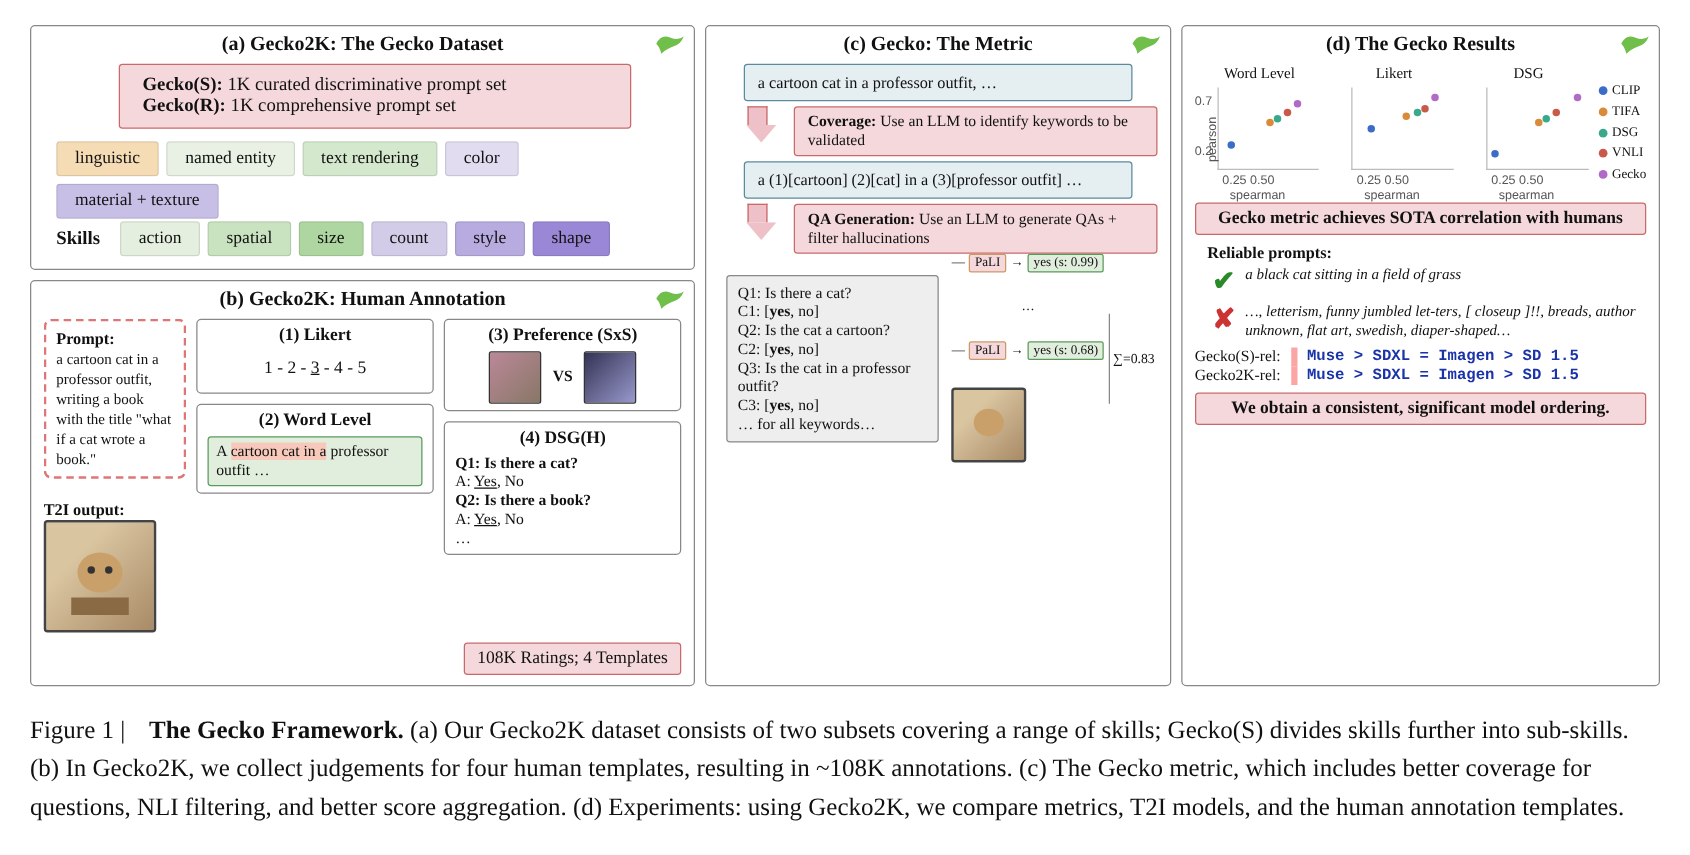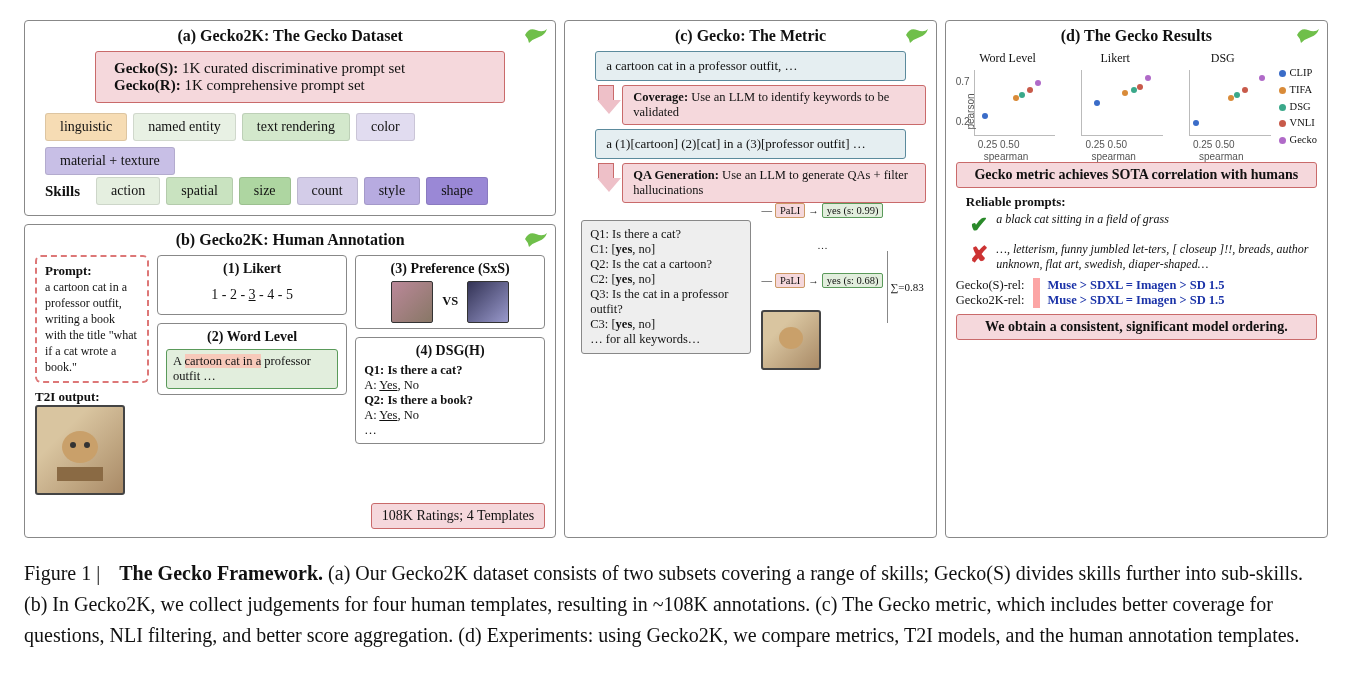--- a/index.html
+++ b/index.html
@@ -69,21 +69,21 @@
     font-family: Georgia, serif;
   }
   .col-left { display: flex; flex-direction: column; gap: 8px; }
   .panel-b-body { display: grid; grid-template-columns: 0.6fr 1fr 1fr; gap: 8px; font-size: 13px; }
   .prompt-box {
     border: 2px dashed #d77;
     border-radius: 6px;
     padding: 6px 8px;
     font-family: Georgia, serif;
   }
-  .t2i-box { margin-top: 6px; }
+  .t2i-box { margin-top: 17px; }
   .t2i-img {
     width: 86px; height: 86px; border: 2px solid #444; border-radius: 3px;
     background: linear-gradient(135deg, #d9c5a0 30%, #a98a66 100%);
     position: relative;
   }
   .sub-card {
     border: 1.5px solid #888;
     border-radius: 4px;
     padding: 5px 8px;
     background: #fff;
@@ -138,21 +138,21 @@
     width: 0; height: 0;
     border-left: 12px solid transparent;
     border-right: 12px solid transparent;
     border-top: 14px solid #eec0c8;
     margin-left: 22px;
   }
   .arrow-stem {
     width: 14px; height: 14px; background: #eec0c8; margin-left: 23px;
     border: 1px solid #c96a6a; border-bottom: none;
   }
-  .panel-c-row { display: flex; align-items: stretch; gap: 1px; }
+  .panel-c-row { display: flex; align-items: stretch; gap: 14px; }
   .pali-tag {
     background:#f5d8dc; border:1px solid #c96; padding:1px 4px; font-size:10.5px; border-radius:2px;
   }
   .yes-tag {
     background:#e2eedd; border:1px solid #5a9a5a; padding:1px 4px; font-size:10.5px; border-radius:2px;
   }
   .panel-d .charts {
     display: grid;
     grid-template-columns: repeat(3,1fr) auto;
     gap: 4px;
@@ -165,21 +165,21 @@
   .legend-dot { display:inline-block;width:7px;height:7px;border-radius:50%;margin-right:4px;vertical-align:middle; }
   .reliable { font-size:12px; font-style: italic; font-family: Georgia, serif; }
   .rank-box {
     display:grid;
     grid-template-columns:auto 1fr;
     column-gap:8px;
     font-size:12.5px;
     margin:6px 0;
   }
   .rank-box .lbl { text-align:right; }
-  .rank-box .val { color:#1b33a8; font-weight:600; border-left:7px solid #fca5a5; padding-left:8px;}
+  .rank-box .val { color:#1b33a8; font-weight:600; border-left:5px solid #fca5a5; padding-left:8px;font-family:Liberation Mono, monospace;}
   .caption {
     font-size: 20px;
     line-height: 1.55;
     max-width: 1290px;
     font-family: Georgia, 'Times New Roman', serif;
   }
   .caption b { font-weight: 700; margin-left: 14px; }
   .vs-img { width:40px;height:40px;border:1.5px solid #333;border-radius:2px;display:inline-block;vertical-align:middle;
     background:linear-gradient(135deg,#b89 0%,#876 100%);}
   .vs-img2 { background:linear-gradient(135deg,#335 0%,#99c 100%);}

